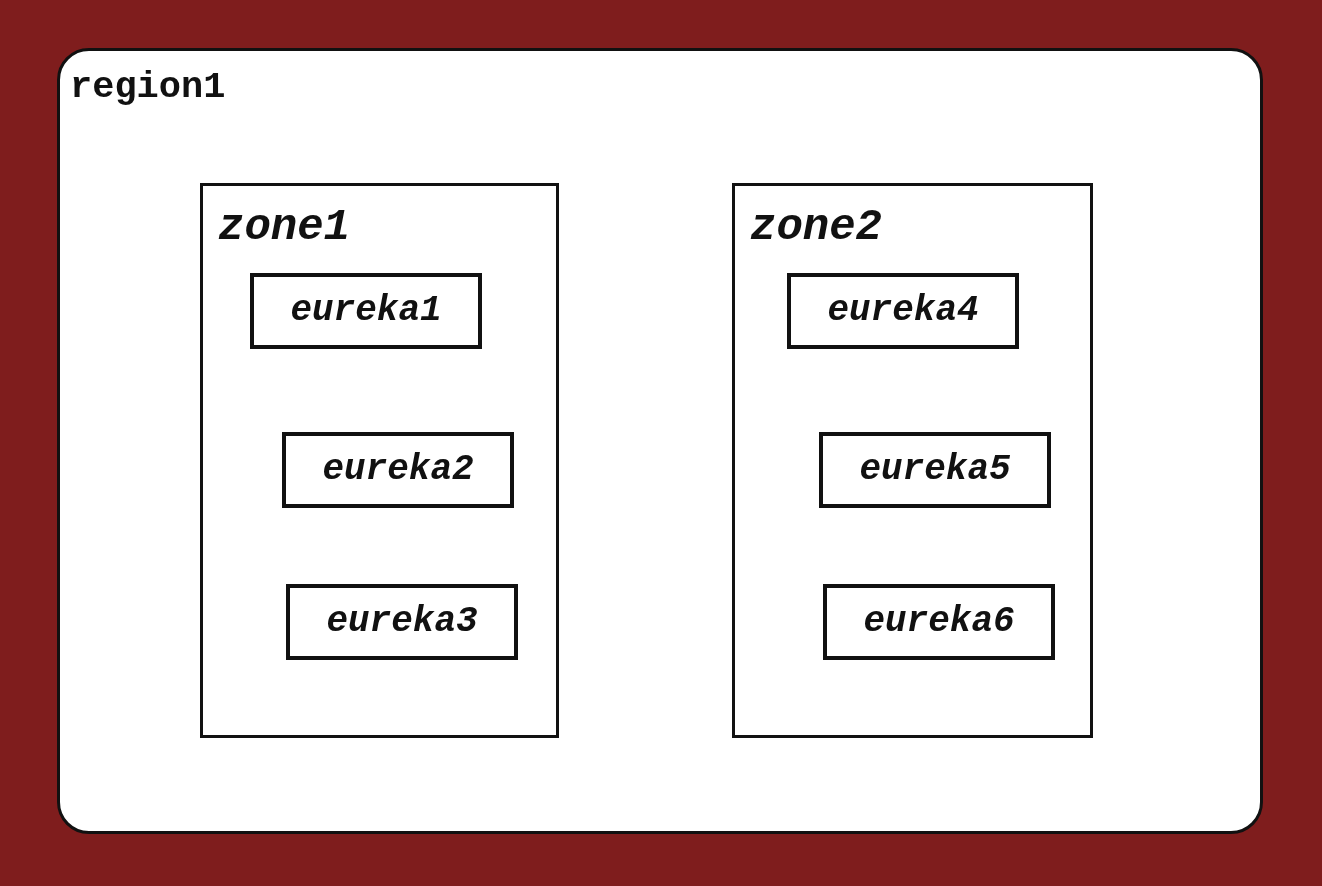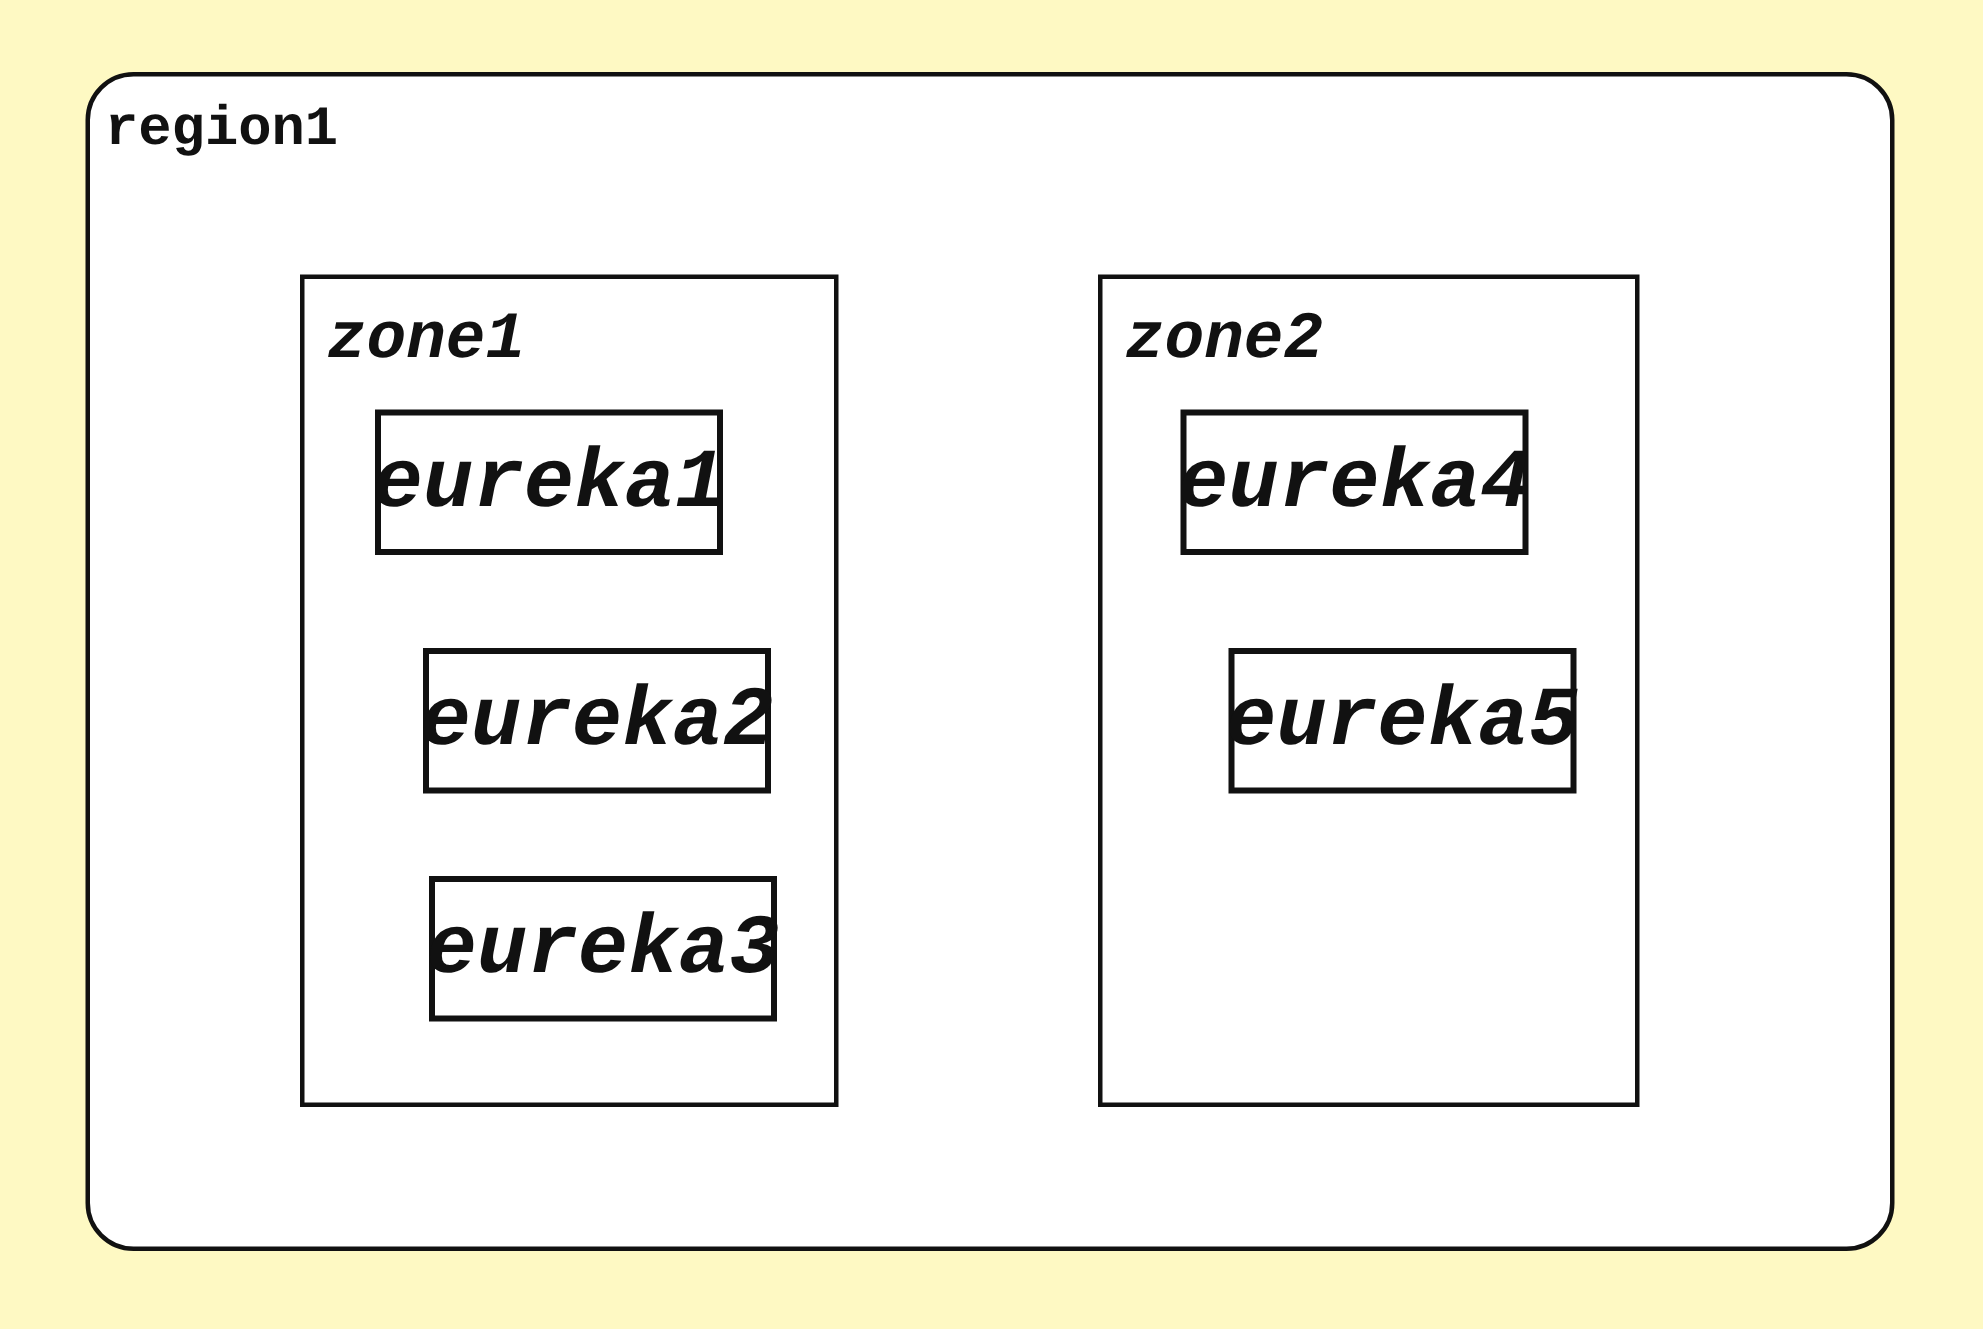--- a/index.html
+++ b/index.html
@@ -4,21 +4,21 @@
 <style>
   html, body {
     margin: 0;
     padding: 0;
     background: #ffffff;
   }
   .canvas {
     position: relative;
     width: 1322px;
     height: 886px;
-    background: #fef9c3;
+    background: #7f1d1d;
     overflow: hidden;
     font-family: "Liberation Mono", "DejaVu Sans Mono", monospace;
     color: #111111;
   }
   .region {
     position: absolute;
     left: 57px;
     top: 48px;
     width: 1206px;
     height: 786px;
@@ -52,28 +52,28 @@
     left: 15px;
     top: 19px;
     font-size: 44px;
     font-weight: bold;
     line-height: 1;
     white-space: nowrap;
   }
   .node {
     position: absolute;
     width: 232px;
-    height: 97px;
+    height: 76px;
     border: 4px solid #111111;
     box-sizing: border-box;
     background: #ffffff;
     display: flex;
     align-items: center;
     justify-content: center;
-    font-size: 56px;
+    font-size: 36px;
     font-weight: bold;
     line-height: 1;
     white-space: nowrap;
   }
   .zone-1 .node { left: 47px; }
   .zone-2 .node { left: 52px; }
   .node-row-1 { top: 87px; }
   .node-row-2 { top: 246px; margin-left: 32px; }
   .node-row-3 { top: 398px; margin-left: 36px; }
 </style>
@@ -88,15 +88,16 @@
       <div class="zone-label">zone1</div>
       <div class="node node-row-1">eureka1</div>
       <div class="node node-row-2">eureka2</div>
       <div class="node node-row-3">eureka3</div>
     </div>
 
     <div class="zone zone-2">
       <div class="zone-label">zone2</div>
       <div class="node node-row-1">eureka4</div>
       <div class="node node-row-2">eureka5</div>
+      <div class="node node-row-3">eureka6</div>
     </div>
   </div>
 </div>
 
 </body></html>

